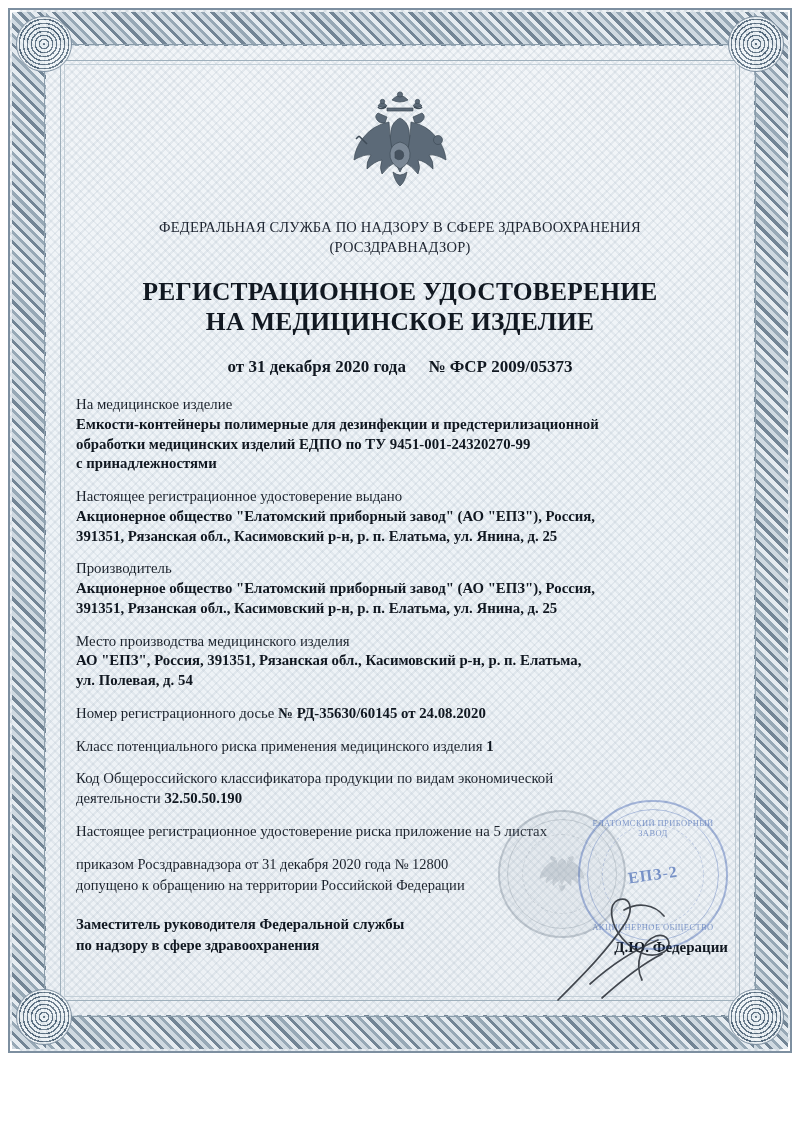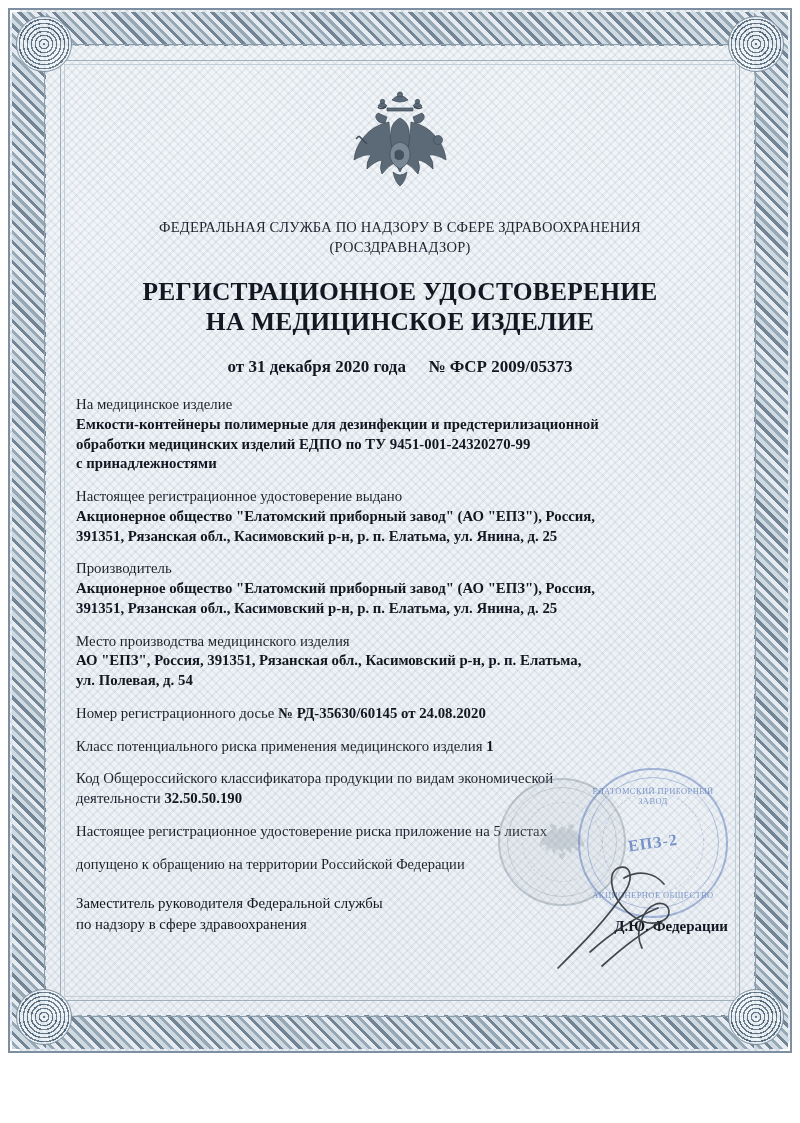--- a/index.html
+++ b/index.html
@@ -155,21 +155,21 @@
     color: #101720;
   }
   .field.inline .lbl { display: inline; }
   .field.inline .val { display: inline; }
 
   
   .stamp-zone {
     position: absolute;
     left: 0;
     right: 0;
-    top: 700px;
+    top: 732px;
     height: 200px;
     pointer-events: none;
   }
   .stamp-round {
     position: absolute;
     width: 128px;
     height: 128px;
     border-radius: 50%;
     border: 2px solid rgba(95,110,125,0.55);
     box-sizing: border-box;
@@ -251,21 +251,21 @@
     color: #1b222c;
   }
   .signoff {
     margin-top: 18px;
     padding-left: 8px;
     display: flex;
     justify-content: space-between;
     align-items: flex-end;
   }
   .signoff .role {
-    font-weight: normal;
+    font-weight: bold;
     font-size: 14.8px;
     line-height: 1.4;
     color: #101720;
   }
   .signoff .person {
     font-weight: bold;
     font-size: 15px;
     white-space: nowrap;
     color: #101720;
     padding-right: 4px;
@@ -422,20 +422,21 @@
         <g fill="none" stroke="#262b33" stroke-width="1.7" stroke-linecap="round">
           <path d="M20 120 C 45 95, 70 70, 88 42 C 96 28, 92 16, 80 20 C 70 24, 72 44, 84 58 C 96 72, 112 80, 126 72 C 136 66, 130 52, 118 56 C 104 61, 96 84, 104 100"></path>
           <path d="M52 104 C 72 86, 96 70, 120 60"></path>
           <path d="M64 118 C 84 100, 104 84, 124 74"></path>
           <path d="M86 30 C 100 22, 116 24, 126 36"></path>
         </g>
       </svg>
     </div>
 
     <div class="order-text">
+      <div>приказом Росздравнадзора от 31 декабря 2020 года № 12800</div>
       <div>допущено к обращению на территории Российской Федерации</div>
     </div>
 
     <div class="signoff">
       <div class="role">
         <div>Заместитель руководителя Федеральной службы</div>
         <div>по надзору в сфере здравоохранения</div>
       </div>
       <div class="person">Д.Ю. Федерации</div>
     </div>

